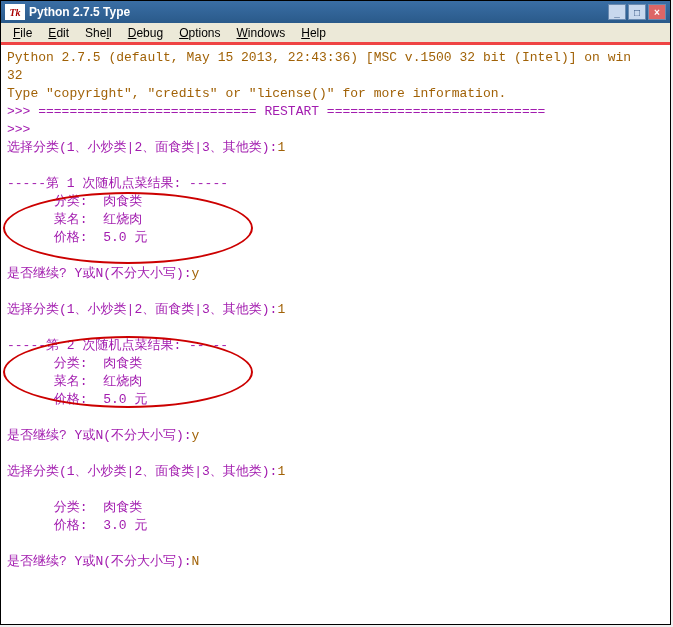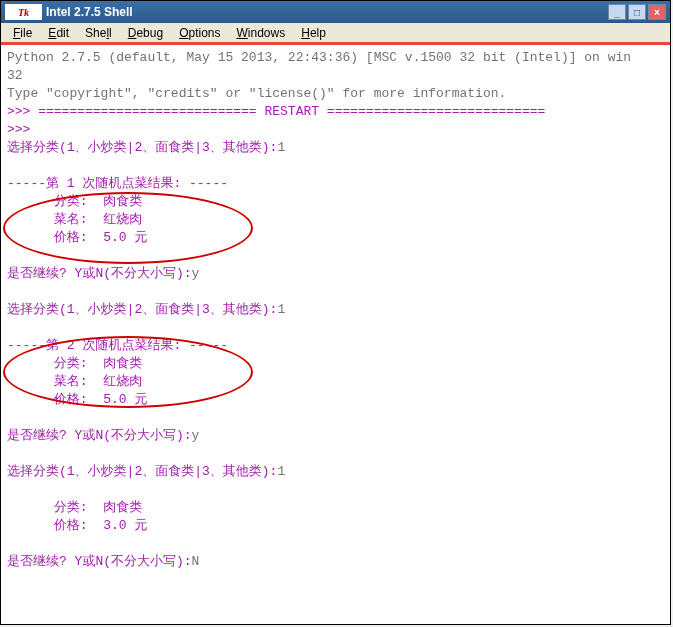--- a/index.html
+++ b/index.html
@@ -20,21 +20,21 @@
     height: 22px;
     background: linear-gradient(#3a6ea5, #2a5a8a);
     display: flex; align-items: center;
     padding: 0 4px;
     color: #fff;
     font-family: Tahoma, sans-serif;
     font-size: 12px;
     font-weight: bold;
   }
   .titlebar .tk-icon {
-    width: 37px; height: 16px;
+    width: 20px; height: 16px;
     background: #fff;
     margin-right: 4px;
     display: flex; align-items: center; justify-content: center;
     font-size: 10px; color: #a00; font-style: italic;
     font-family: serif;
   }
   .titlebar .title { flex: 1; }
   .win-btns { display: flex; gap: 2px; }
   .win-btn {
     width: 18px; height: 16px;
@@ -62,38 +62,38 @@
   .content {
     position: relative;
     padding: 4px 6px;
     font-size: 13px;
     line-height: 18px;
     background: #fff;
     height: calc(100% - 44px);
     overflow: hidden;
   }
   .line { white-space: pre; font-family: "Courier New","SimSun",monospace; }
-  .black { color: #737373; }
+  .black { color: #a16207; }
   .blue { color: #a21caf; }
   .oval {
     position: absolute;
     border: 2px solid #cc0000;
     border-radius: 50%;
     pointer-events: none;
   }
 </style>
 </head>
 <body>
 
 <div class="window">
   <div class="titlebar">
     <div class="tk-icon">
         <span>Tk</span>
       </div>
-    <div class="title">Intel 2.7.5 Shell</div>
+    <div class="title">Python 2.7.5 Type</div>
     <div class="win-btns">
       <div class="win-btn">_</div>
       <div class="win-btn">□</div>
       <div class="win-btn close">×</div>
     </div>
   </div>
 
   <div class="menubar">
     <div class="menu-item"><span class="ul">F</span>ile</div>
     <div class="menu-item"><span class="ul">E</span>dit</div>

